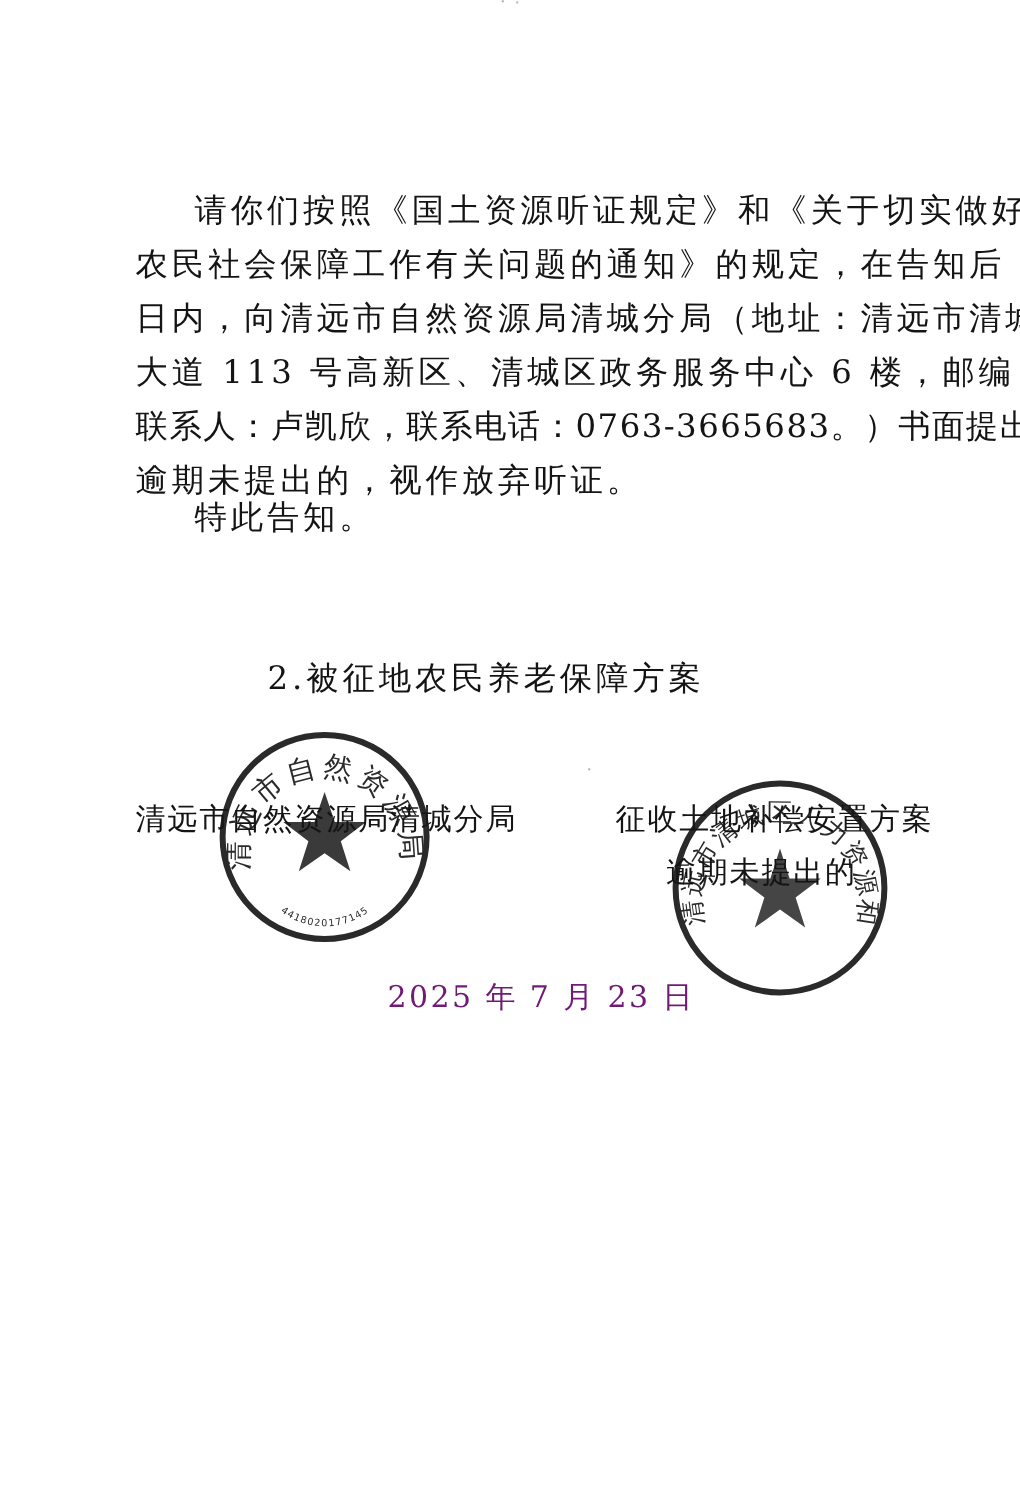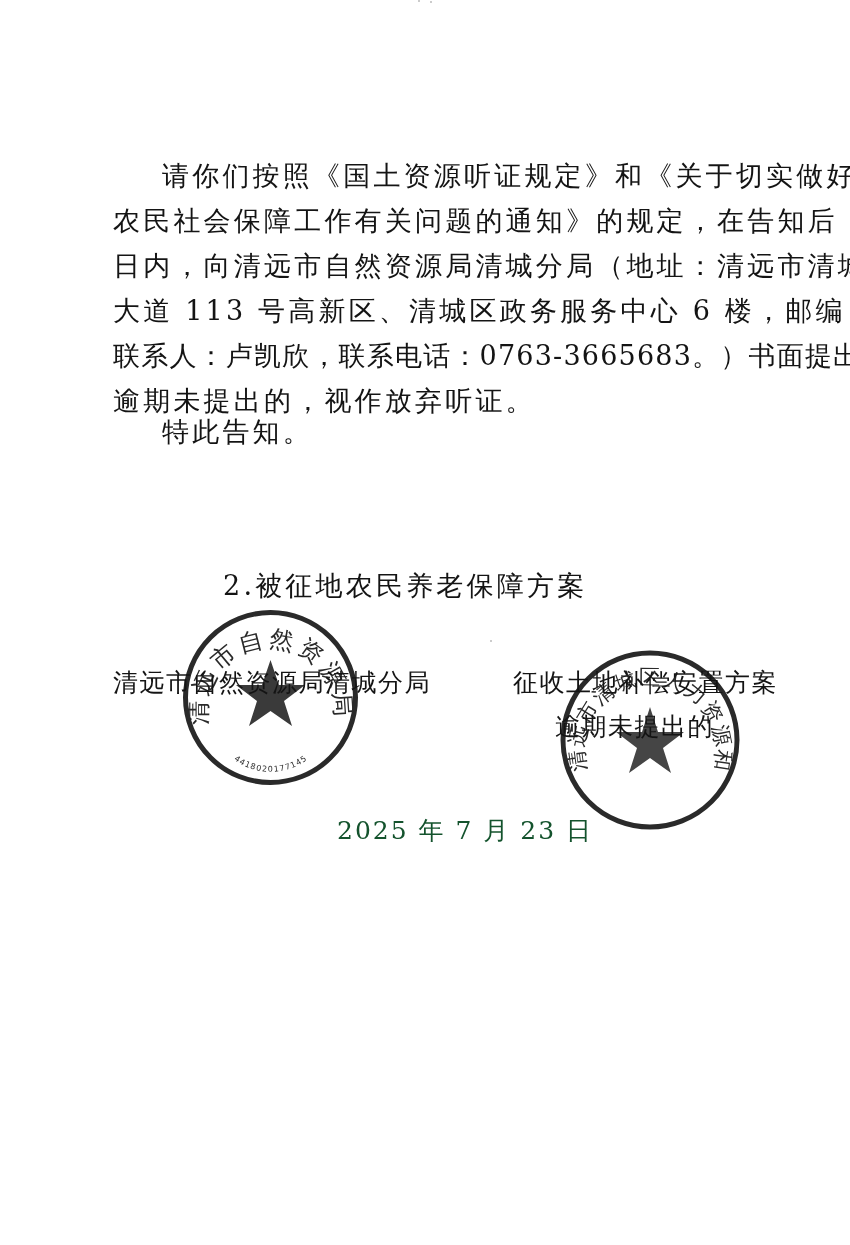--- a/index.html
+++ b/index.html
@@ -4,39 +4,39 @@
 <style>
   html, body { margin:0; padding:0; background:#ffffff; }
   body { width:850px; height:1245px; position:relative; overflow:hidden;
          font-family:"DejaVu Serif","Liberation Serif",serif; color:#111; }
   .page { position:absolute; left:0; top:0; width:850px; height:1245px; background:#fff; }
   .line { position:absolute; left:113px; font-size:27px; line-height:31px; white-space:nowrap;
           letter-spacing:3.2px; color:#141414; }
   .indent { left:162px; }
   .attach2 { left:223px; }
   .sig { position:absolute; font-size:25px; line-height:30px; white-space:nowrap; letter-spacing:1.5px; color:#141414; }
-  .date { position:absolute; left:337px; top:816px; font-size:25px; line-height:30px; letter-spacing:2px; color:#14532d; }
+  .date { position:absolute; left:323px; top:816px; font-size:25px; line-height:30px; letter-spacing:2px; color:#701a75; }
   .seal { position:absolute; }
   .speck { position:absolute; width:2px; height:2px; background:#bbb; border-radius:1px; }
 </style>
 </head>
 <body>
 
 <div class="page">
 
   <div class="line indent" style="top:160px;">请你们按照《国土资源听证规定》和《关于切实做好被征地</div>
   <div class="line" style="top:205px;">农民社会保障工作有关问题的通知》的规定，在告知后 5 个工作</div>
   <div class="line" style="top:250px;">日内，向清远市自然资源局清城分局（地址：清远市清城区广清</div>
   <div class="line" style="top:295px;">大道 113 号高新区、清城区政务服务中心 6 楼，邮编：511500，</div>
   <div class="line" style="top:340px; letter-spacing:1.2px;">联系人：卢凯欣，联系电话：0763-3665683。）书面提出听证申请；</div>
   <div class="line" style="top:385px;">逾期未提出的，视作放弃听证。</div>
 
   <div class="line indent" style="top:416px;">特此告知。</div>
 
-  <div class="line attach2" style="top:570px;">2.被征地农民养老保障方案</div>
+  <div class="line attach2" style="top:550px;">2.被征地农民养老保障方案</div>
 
   <svg class="seal" style="left:178px; top:605px;" width="185" height="185" viewBox="0 0 185 185">
     <defs>
       <path id="arcL" d="M 30 120 A 64 64 0 1 1 155 120" fill="none"></path>
       <path id="arcLb" d="M 50 150 A 62 62 0 0 0 135 150" fill="none"></path>
     </defs>
     <circle cx="92.5" cy="92.5" r="85" fill="none" stroke="#2a2a2a" stroke-width="5"></circle>
     <polygon points="92.5,55 101,80 127,80 106,96 114,121 92.5,106 71,121 79,96 58,80 84,80" fill="#3a3a3a"></polygon>
     <text font-family="DejaVu Serif, serif" font-size="24" fill="#2a2a2a" letter-spacing="4">
       <textPath href="#arcL">清远市自然资源局清城分局</textPath>

